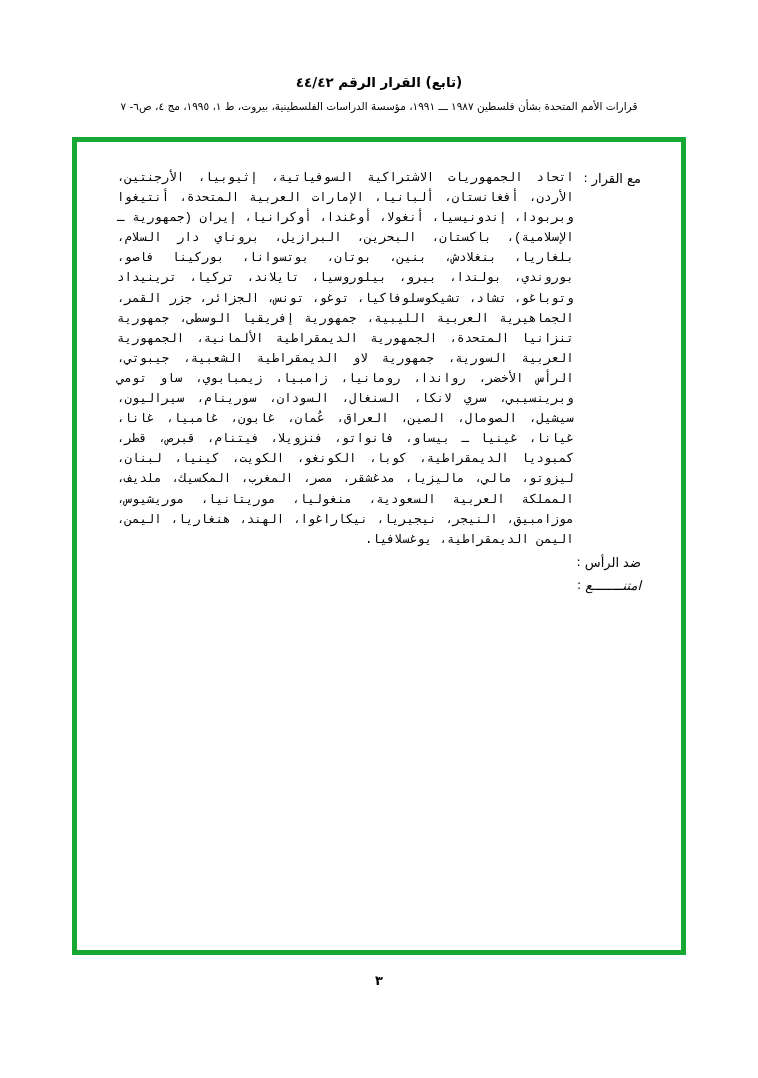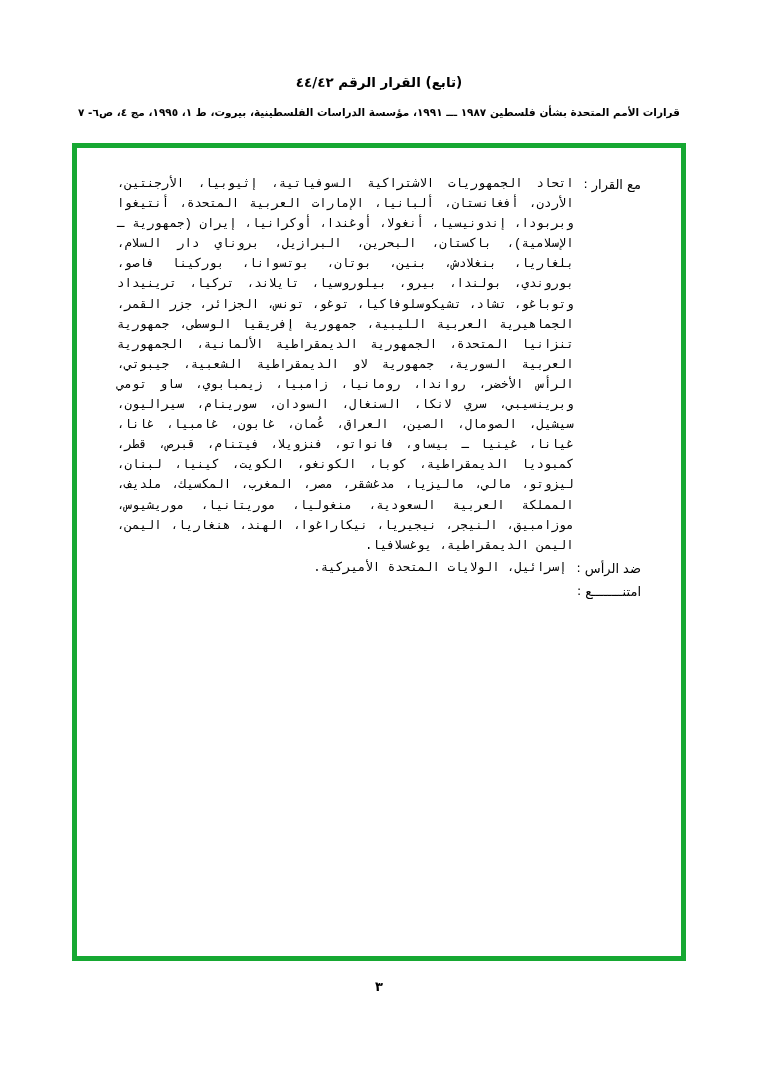--- a/index.html
+++ b/index.html
@@ -26,22 +26,22 @@
     text-align: center;
   }
   .header-title {
     font-size: 13.5px;
     font-weight: bold;
     letter-spacing: 0;
     line-height: 1.5;
   }
   .header-sub {
     font-size: 10.5px;
-    font-weight: bold;
-    margin-top: 13px;
+    font-weight: normal;
+    margin-top: 7px;
     line-height: 1.5;
   }
   .frame {
     margin: 22px 72px 0 72px;
     border: 5px solid #16a832;
     height: 818px;
     box-sizing: border-box;
     background: #ffffff;
     padding: 26px 40px 20px 40px;
     overflow: hidden;
@@ -76,20 +76,21 @@
     flex: 1 1 auto;
     font-size: 12.4px;
     line-height: 1.62;
     text-align: justify;
     text-align-last: right;
     padding-right: 2px;
     font-family: Liberation Mono, monospace;
   }
   .entry-label.spread {
     letter-spacing: 2.2px;
+    font-style: italic;
   }
   .spacer-lines {
     height: 150px;
   }
   .footer {
     text-align: center;
     font-size: 13px;
     font-weight: bold;
     margin-top: 18px;
   }
@@ -109,21 +110,20 @@
 
       <div class="entry">
         <span class="entry-label">مع القرار</span>
         <span class="entry-colon">:</span>
         <span class="entry-value">اتحاد الجمهوريات الاشتراكية السوفياتية، إثيوبيا، الأرجنتين، الأردن، أفغانستان، ألبانيا، الإمارات العربية المتحدة، أنتيغوا وبربودا، إندونيسيا، أنغولا، أوغندا، أوكرانيا، إيران (جمهورية ـ الإسلامية)، باكستان، البحرين، البرازيل، بروناي دار السلام، بلغاريا، بنغلادش، بنين، بوتان، بوتسوانا، بوركينا فاصو، بوروندي، بولندا، بيرو، بيلوروسيا، تايلاند، تركيا، ترينيداد وتوباغو، تشاد، تشيكوسلوفاكيا، توغو، تونس، الجزائر، جزر القمر، الجماهيرية العربية الليبية، جمهورية إفريقيا الوسطى، جمهورية تنزانيا المتحدة، الجمهورية الديمقراطية الألمانية، الجمهورية العربية السورية، جمهورية لاو الديمقراطية الشعبية، جيبوتي، الرأس الأخضر، رواندا، رومانيا، زامبيا، زيمبابوي، ساو تومي وبرينسيبي، سري لانكا، السنغال، السودان، سورينام، سيراليون، سيشيل، الصومال، الصين، العراق، عُمان، غابون، غامبيا، غانا، غيانا، غينيا ـ بيساو، فانواتو، فنزويلا، فيتنام، قبرص، قطر، كمبوديا الديمقراطية، كوبا، الكونغو، الكويت، كينيا، لبنان، ليزوتو، مالي، ماليزيا، مدغشقر، مصر، المغرب، المكسيك، ملديف، المملكة العربية السعودية، منغوليا، موريتانيا، موريشيوس، موزامبيق، النيجر، نيجيريا، نيكاراغوا، الهند، هنغاريا، اليمن، اليمن الديمقراطية، يوغسلافيا.</span>
       </div>
 
       <div class="entry">
         <span class="entry-label">ضد الرأس</span>
         <span class="entry-colon">:</span>
-        <span class="entry-value">إسرائيل، الولايات المتحدة الأميركية.</span>
       </div>
 
       <div class="entry">
         <span class="entry-label spread">امتنــــــــع</span>
         <span class="entry-colon">:</span>
       </div>
 
       <div class="spacer-lines"></div>
     </div>
   </div>

